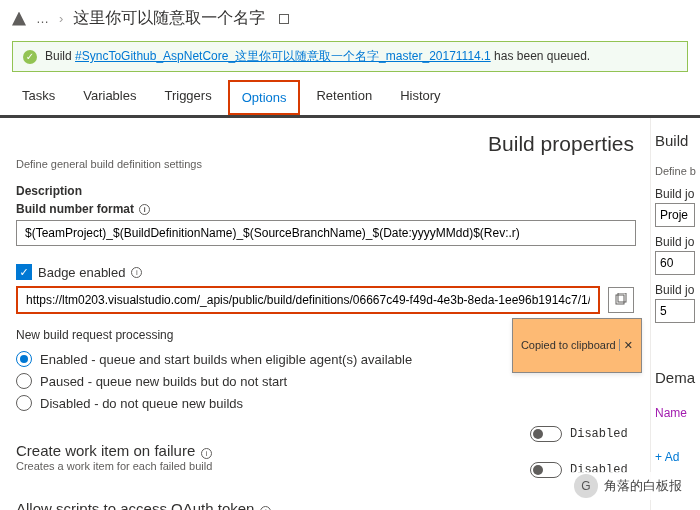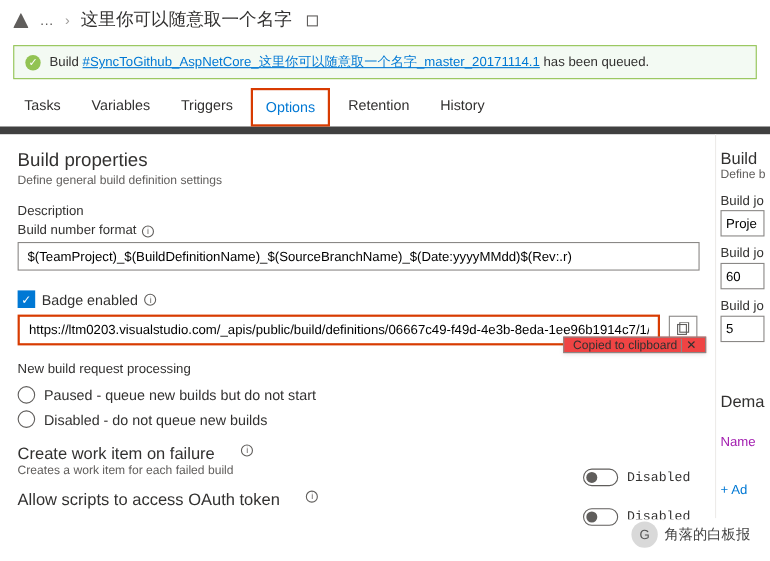--- a/index.html
+++ b/index.html
@@ -6,54 +6,54 @@
   body { font-family: "Segoe UI", -apple-system, sans-serif; font-size: 13px; color: #323130; background: #fff; width: 700px; height: 510px; overflow: hidden; position: relative; }
   .breadcrumb { display: flex; align-items: center; gap: 10px; padding: 8px 12px; }
   .bc-icon { width: 14px; height: 14px; background: #605e5c; clip-path: polygon(50% 0%, 0% 100%, 100% 100%); }
   .bc-dots { color: #605e5c; }
   .bc-sep { color: #a19f9d; }
   .bc-title { font-size: 16px; font-weight: 400; }
   .bc-pen { display:inline-block; width:10px; height:10px; border:1px solid #605e5c; vertical-align: middle; margin-left:4px; }
   .status-bar { margin: 4px 12px 8px 12px; border: 1px solid #92c353; background: #f3faf3; padding: 6px 10px; display: flex; align-items: center; gap: 8px; font-size: 12px; color: #323130; }
   .status-icon { width:14px; height:14px; border-radius:50%; background:#92c353; color:#fff; display:flex; align-items:center; justify-content:center; font-size:10px; }
   .status-bar a { color: #0078d4; }
-  .tabs { display: flex; gap: 4px; border-bottom: 7px solid #404040; padding: 0 10px; }
+  .tabs { display: flex; gap: 4px; border-bottom: 3px solid #404040; padding: 0 10px; }
   .tab { padding: 8px 12px; font-size: 13px; color: #323130; cursor: pointer; border-bottom: 2px solid transparent; }
   .tab.active { color: #0078d4; border-bottom: 2px solid #0078d4; }
   .tab.boxed { border: 2px solid #d83b01; }
   .main-area { display: flex; }
   .left-col { flex: 1; padding: 14px 16px 8px 16px; overflow: hidden; }
   .right-col { width: 50px; padding: 14px 0 8px 0; border-left: 1px solid #edebe9; }
-  .section-title { font-size: 17px; font-weight: 400; margin-bottom: 2px; }
+  .section-title { font-size: 21px; font-weight: 400; margin-bottom: 2px; text-align: right; }
   .section-sub { font-size: 11px; color: #605e5c; margin-bottom: 14px; }
-  .label { font-size: 12px; color: #323130; margin-bottom: 4px; display:flex; align-items:flex-end; gap:5px; }
+  .label { font-size: 12px; color: #323130; margin-bottom: 4px; display:flex; align-items:center; gap:5px;font-weight:bold; }
   .info-icon { width:11px; height:11px; border:1px solid #605e5c; border-radius:50%; display:inline-flex; align-items:center; justify-content:center; font-size:8px; color:#605e5c; }
   .text-input { width: 620px; padding: 5px 8px; border: 1px solid #8a8886; font-size: 12px; font-family: inherit; margin-bottom: 10px; }
   .desc-highlight { text-decoration: underline; text-decoration-color: #d83b01; text-decoration-thickness: 2px; }
   .check-row { display:flex; align-items:center; gap:6px; margin: 8px 0 6px 0; }
   .checkbox { width:16px; height:16px; background:#0078d4; color:#fff; display:flex; align-items:center; justify-content:center; font-size:11px; }
   .url-row { display:flex; align-items:center; gap:8px; position: relative; }
   .url-input { flex:1; padding: 5px 8px; border: 2px solid #d83b01; font-size: 12px; font-family: inherit; }
   .copy-btn { width:26px; height:26px; border:1px solid #8a8886; display:flex; align-items:center; justify-content:center; cursor:pointer; background:#fff; }
-  .tooltip { position:absolute; right:-8px; top:20px; background:#ef4444; border:1px solid #8a8886; padding:0 8px; font-size:11px; white-space:nowrap; box-shadow:0 2px 4px rgba(0,0,0,0.1); }
+  .tooltip { position:absolute; right:-8px; top:32px; background:#fdba74; border:1px solid #8a8886; padding:20px 8px; font-size:11px; white-space:nowrap; box-shadow:0 2px 4px rgba(0,0,0,0.1); }
   .subsection { margin-top: 14px; font-size: 12px; color:#323130; margin-bottom:6px; }
   .radio-row { display:flex; align-items:center; gap:8px; padding:3px 0; }
   .radio-outer { width:16px; height:16px; border:1px solid #605e5c; border-radius:50%; display:flex; align-items:center; justify-content:center; }
   .radio-outer.selected { border-color:#0078d4; }
   .radio-inner { width:8px; height:8px; border-radius:50%; background:#0078d4; }
-  .row-title { font-size: 15px; margin-top: 12px; display:flex; align-items:flex-start; gap:24px; }
+  .row-title { font-size: 15px; margin-top: 28px; display:flex; align-items:flex-end; gap:6px; }
   .row-sub { font-size: 11px; color: #605e5c; margin-top:1px; }
   .toggle-wrap { position:absolute; display:flex; align-items:center; gap:8px;font-family:Liberation Mono, monospace; }
   .toggle { width:32px; height:16px; border:1px solid #605e5c; border-radius:10px; position:relative; background:#fff; }
   .toggle-knob { width:10px; height:10px; border-radius:50%; background:#605e5c; position:absolute; top:2px; left:2px; }
   .toggle-label { font-size:12px; }
   .right-label { font-size:12px; color:#323130; white-space:nowrap; padding-left:4px; }
   .right-input { width:40px; padding:4px; border:1px solid #8a8886; font-size:12px; margin:2px 0 8px 4px; }
   .right-title { font-size:15px; padding-left:4px; white-space:nowrap; }
-  .right-sub { font-size:11px; color:#605e5c; padding-left:4px; white-space:nowrap; margin-bottom:10px;}
+  .right-sub { font-size:11px; color:#605e5c; padding-left:4px; white-space:nowrap; margin-bottom:10px;margin-top:16px;}
   .add-link { color:#0078d4; padding-left:4px; font-size:12px; cursor:pointer; }
   .footer-logo { position:absolute; right:12px; bottom:10px; display:flex; align-items:center; gap:6px; font-size:13px; color:#444; background:rgba(255,255,255,0.85); padding:2px 6px; }
   .footer-logo .g { width:24px; height:24px; border-radius:50%; background:#d9d9d9; display:flex; align-items:center; justify-content:center; font-size:12px; color:#555;}
 </style>
 </head>
 <body>
 
 <div class="breadcrumb">
   <span class="bc-icon"></span>
   <span class="bc-dots">…</span>
@@ -104,20 +104,26 @@
         <svg width="14" height="14" viewBox="0 0 14 14">
             <rect x="2" y="2" width="8" height="9" fill="none" stroke="#605e5c"></rect>
             <rect x="4" y="0" width="8" height="9" fill="none" stroke="#605e5c"></rect>
           </svg>
       </div>
       <div class="tooltip"><span>Copied to clipboard</span> <span style="border-left:1px solid #8a8886; padding-left:4px;">✕</span></div>
     </div>
 
     <div class="subsection">New build request processing</div>
     <div class="radio-row">
+      <span class="radio-outer selected">
+          <span class="radio-inner"></span>
+        </span>
+      <span>Enabled - queue and start builds when eligible agent(s) available</span>
+    </div>
+    <div class="radio-row">
       <span class="radio-outer"></span>
       <span>Paused - queue new builds but do not start</span>
     </div>
     <div class="radio-row">
       <span class="radio-outer"></span>
       <span>Disabled - do not queue new builds</span>
     </div>
 
     <div class="row-title">
       <span>Create work item on failure</span>

